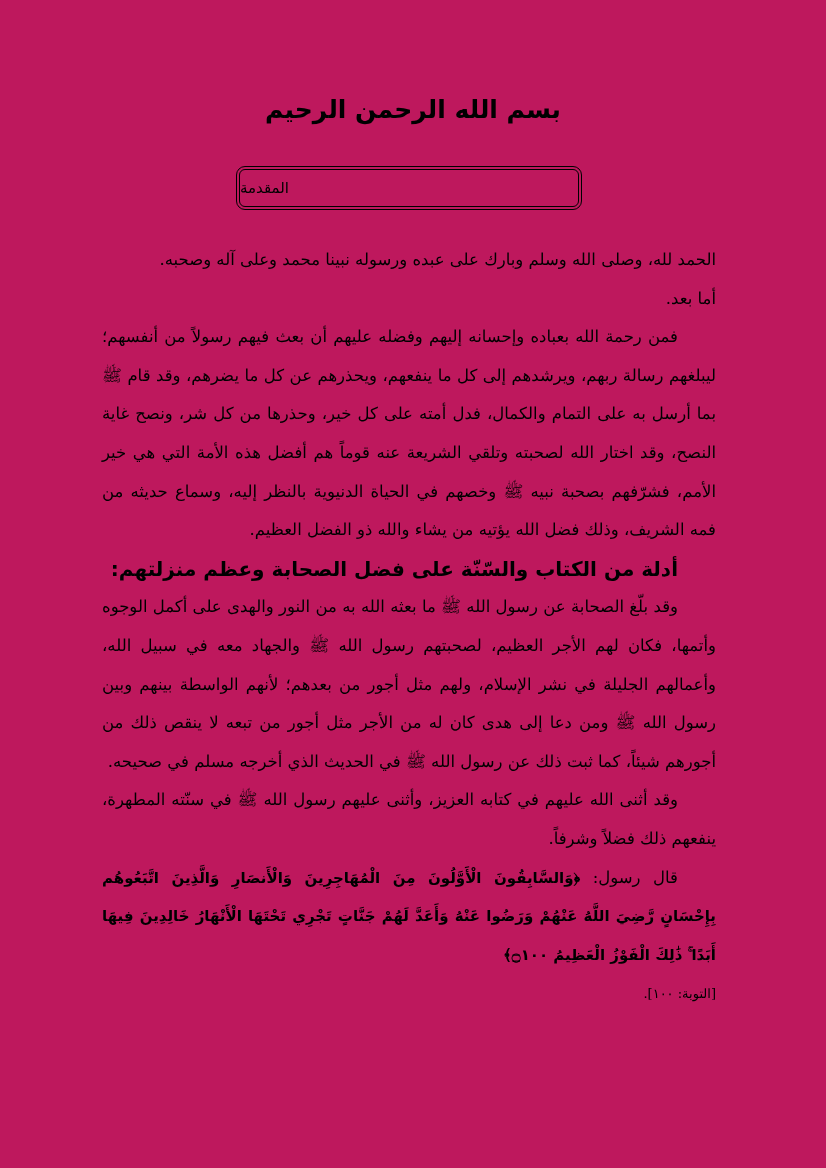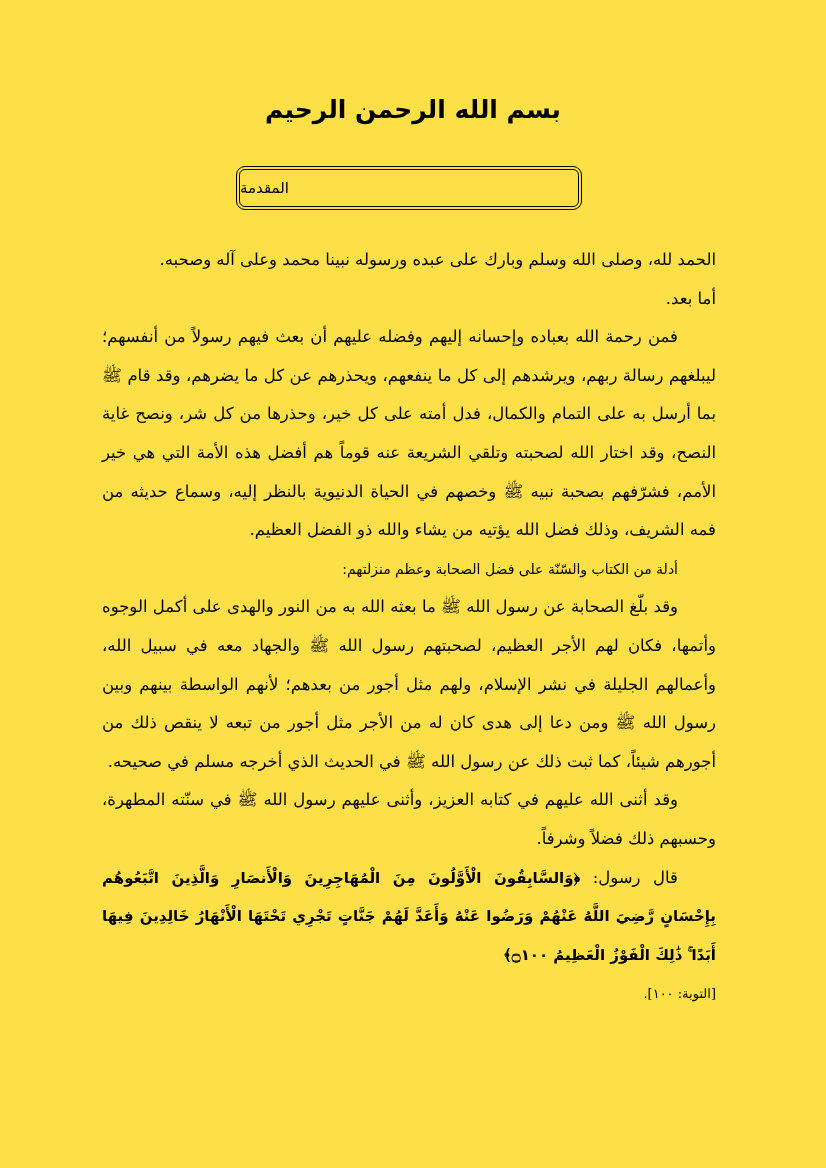--- a/index.html
+++ b/index.html
@@ -14,21 +14,21 @@
       overflow: hidden;
       font-family: "DejaVu Serif", "Liberation Serif", serif;
       color: #000000;
     }
     .page {
       position: absolute;
       left: 0;
       top: 0;
       width: 826px;
       height: 1168px;
-      background: #fde047;
+      background: #be185d;
     }
     .basmala {
       position: absolute;
       top: 90px;
       left: 0;
       width: 826px;
       text-align: center;
       font-family: "DejaVu Sans", sans-serif;
       font-weight: bold;
       font-size: 25px;
@@ -63,24 +63,24 @@
       font-size: 16.5px;
       line-height: 38.6px;
     }
     .body-text p {
       margin: 0;
     }
     .indent {
       text-indent: 38px;
     }
     .heading {
-      font-weight: normal;
+      font-weight: bold;
       text-indent: 38px;
       font-family: "DejaVu Sans", sans-serif;
-      font-size: 14px;
+      font-size: 20px;
     }
     .verse {
       font-weight: bold;
       font-family: "DejaVu Sans", sans-serif;
       font-size: 15px;
     }
     .ref {
       font-size: 13px;
       margin-top: 16px;
     }
@@ -94,20 +94,20 @@
   <div class="intro-box">
     <span>المقدمة</span>
   </div>
 
   <div class="body-text">
     <p>الحمد لله، وصلى الله وسلم وبارك على عبده ورسوله نبينا محمد وعلى آله وصحبه.</p>
     <p>أما بعد.</p>
     <p class="indent">فمن رحمة الله بعباده وإحسانه إليهم وفضله عليهم أن بعث فيهم رسولاً من أنفسهم؛ ليبلغهم رسالة ربهم، ويرشدهم إلى كل ما ينفعهم، ويحذرهم عن كل ما يضرهم، وقد قام ﷺ بما أرسل به على التمام والكمال، فدل أمته على كل خير، وحذرها من كل شر، ونصح غاية النصح، وقد اختار الله لصحبته وتلقي الشريعة عنه قوماً هم أفضل هذه الأمة التي هي خير الأمم، فشرّفهم بصحبة نبيه ﷺ وخصهم في الحياة الدنيوية بالنظر إليه، وسماع حديثه من فمه الشريف، وذلك فضل الله يؤتيه من يشاء والله ذو الفضل العظيم.</p>
     <p class="heading">أدلة من الكتاب والسّنّة على فضل الصحابة وعظم منزلتهم:</p>
     <p class="indent">وقد بلّغ الصحابة عن رسول الله ﷺ ما بعثه الله به من النور والهدى على أكمل الوجوه وأتمها، فكان لهم الأجر العظيم، لصحبتهم رسول الله ﷺ والجهاد معه في سبيل الله، وأعمالهم الجليلة في نشر الإسلام، ولهم مثل أجور من بعدهم؛ لأنهم الواسطة بينهم وبين رسول الله ﷺ ومن دعا إلى هدى كان له من الأجر مثل أجور من تبعه لا ينقص ذلك من أجورهم شيئاً، كما ثبت ذلك عن رسول الله ﷺ في الحديث الذي أخرجه مسلم في صحيحه.</p>
-    <p class="indent">وقد أثنى الله عليهم في كتابه العزيز، وأثنى عليهم رسول الله ﷺ في سنّته المطهرة، وحسبهم ذلك فضلاً وشرفاً.</p>
+    <p class="indent">وقد أثنى الله عليهم في كتابه العزيز، وأثنى عليهم رسول الله ﷺ في سنّته المطهرة، ينفعهم ذلك فضلاً وشرفاً.</p>
     <p class="indent">
       <span>قال رسول: </span><span class="verse">﴿وَالسَّابِقُونَ الْأَوَّلُونَ مِنَ الْمُهَاجِرِينَ وَالْأَنصَارِ وَالَّذِينَ اتَّبَعُوهُم بِإِحْسَانٍ رَّضِيَ اللَّهُ عَنْهُمْ وَرَضُوا عَنْهُ وَأَعَدَّ لَهُمْ جَنَّاتٍ تَجْرِي تَحْتَهَا الْأَنْهَارُ خَالِدِينَ فِيهَا أَبَدًا ۚ ذَٰلِكَ الْفَوْزُ الْعَظِيمُ ۝١٠٠﴾</span>
       <br>
       <span class="ref">[التوبة: ١٠٠].</span>
     </p>
   </div>
 </div>
 
 </body></html>

